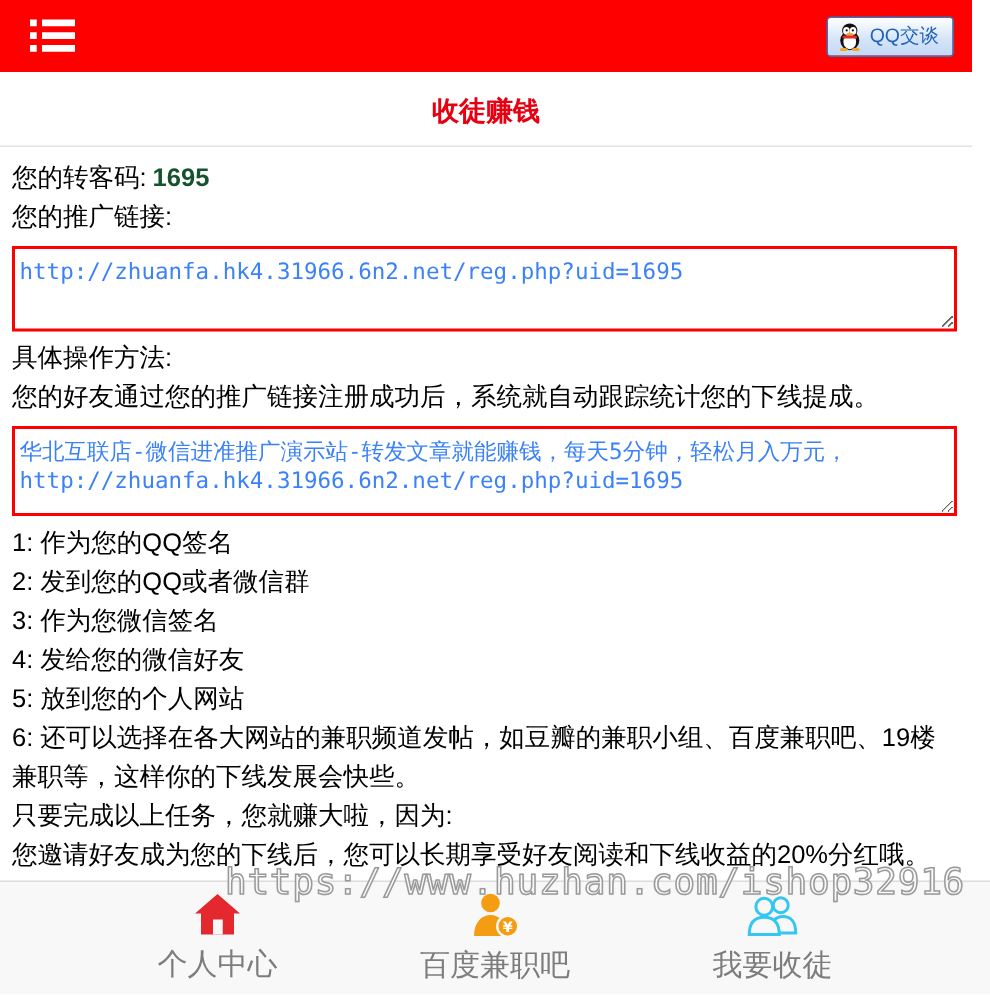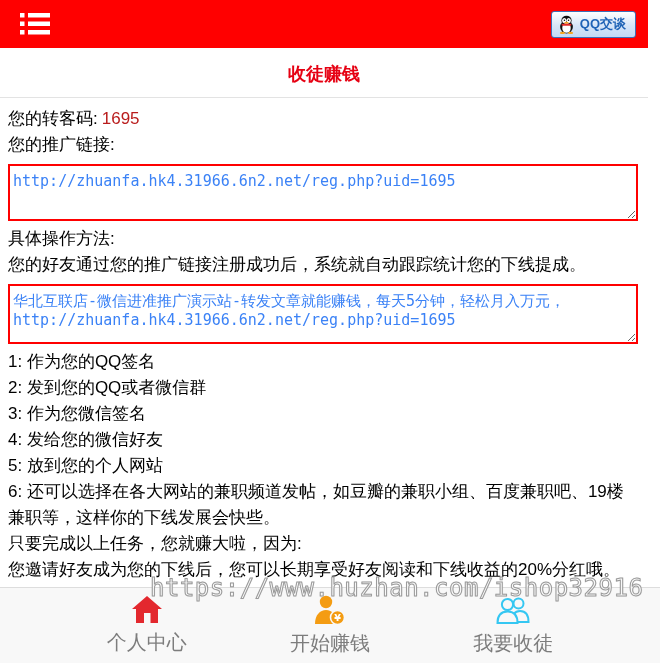--- a/index.html
+++ b/index.html
@@ -21,36 +21,35 @@
     padding: 0 12px 0 20px;
   }
   .menu-btn { width: 30px; height: 24px; cursor: pointer; display:flex; align-items:center; }
   .qq-btn {
     display: flex; align-items: center; gap: 5px;
     height: 27px; padding: 0 9px 0 6px;
     background: linear-gradient(#ffffff, #d6e5f8 55%, #c3d9f5);
     border: 1px solid #3d6fb8; border-radius: 3px;
     color: #1f63b6; font-size: 13px; font-family: "Liberation Sans", sans-serif;
     cursor: pointer;
-    font-weight: bold;
   }
 
   
   .title {
     margin: 0; padding: 14px 0 11px;
     text-align: center; font-size: 18px; font-weight: bold;
     color: #e60012;
     border-bottom: 1px solid #e3e3e3;
   }
 
   
   .content { padding: 8px 10px 0 8px; font-size: 17px; }
   .content p { margin: 0; line-height: 26px; }
   .content p.gap { margin-top: 2px; }
-  .code { color: #b91c1c; font-weight: normal; margin-left: 4px; }
+  .code { color: #14532d; font-weight: bold; margin-left: 4px; }
   textarea {
     display: block; width: 100%;
     border: 2px solid #ff0000; border-radius: 0;
     font-family: "DejaVu Sans Mono", monospace;
     font-size: 15px; line-height: 19px;
     padding: 6px 3px; margin: 6px 0 5px;
     color: #3b82f6; background: #fff;
     resize: both; outline: none;
   }
   .ta-link { height: 57px; }
@@ -152,21 +151,21 @@
     </svg>
     <span class="nav-label">个人中心</span>
   </div>
   <div class="nav-item">
     <svg width="31" height="30" viewBox="0 0 31 30">
       <circle cx="12" cy="7" r="6.2" fill="#f49c12"></circle>
       <path d="M1 29 C1 20 6 15 12 15 C18 15 23 20 23 29 Z" fill="#f49c12"></path>
       <circle cx="23.5" cy="22.5" r="7" fill="#f49c12" stroke="#f8f8f8" stroke-width="1.6"></circle>
       <text x="23.5" y="26" font-size="9.5" font-family="DejaVu Sans, sans-serif" font-weight="bold" fill="#ffffff" text-anchor="middle">¥</text>
     </svg>
-    <span class="nav-label">开始赚钱</span>
+    <span class="nav-label">百度兼职吧</span>
   </div>
   <div class="nav-item">
     <svg width="34" height="30" viewBox="0 0 34 30">
       <g stroke="#35c7f2" stroke-width="2" fill="#f8f8f8">
         <circle cx="22.5" cy="8.5" r="5"></circle>
         <path d="M16 27 C16 19.5 19 16 24 16 C29 16 32.5 19.5 32.5 27 Z"></path>
         <circle cx="11.5" cy="9.5" r="5.6"></circle>
         <path d="M1.5 28 C1.5 20 5.5 16.5 11.5 16.5 C17.5 16.5 21.5 20 21.5 28 Z"></path>
       </g>
     </svg>

